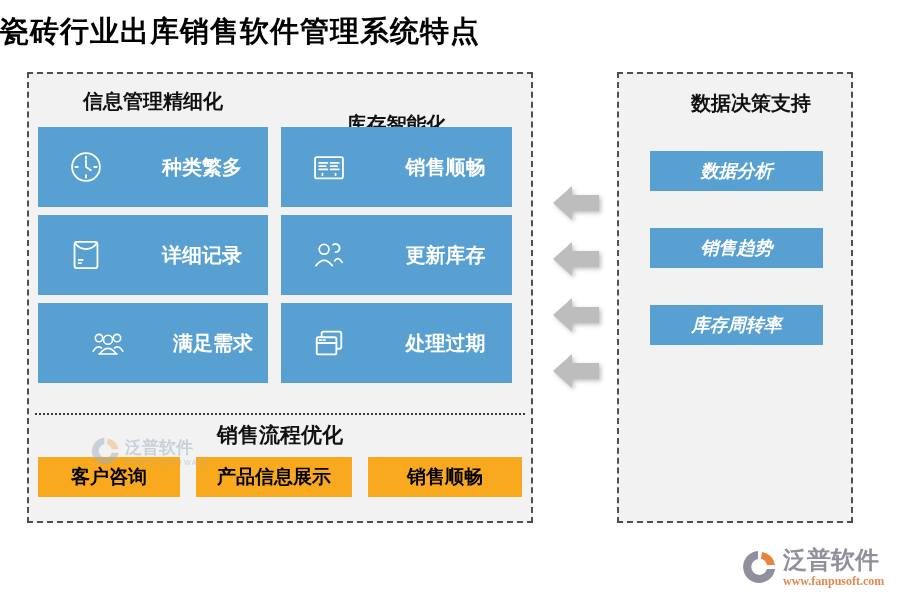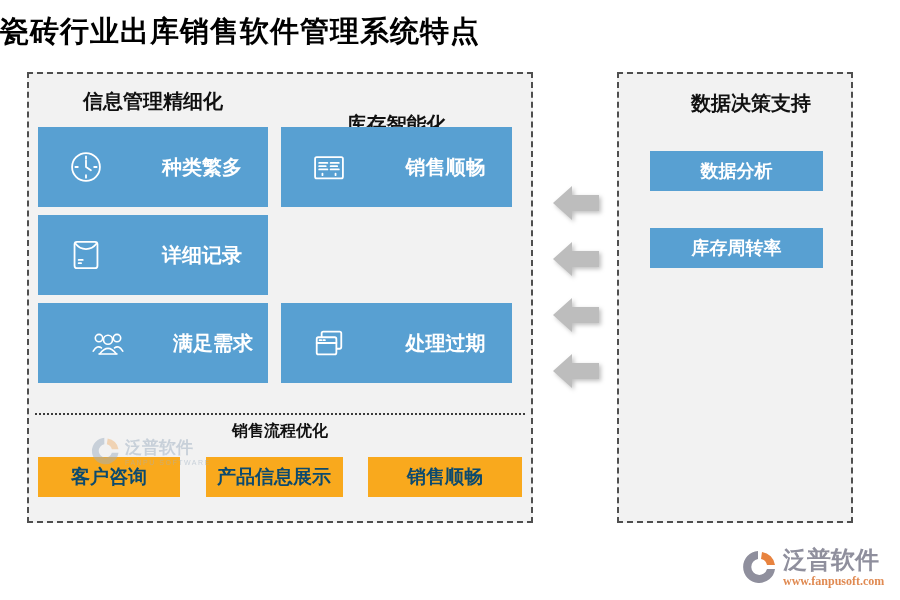--- a/index.html
+++ b/index.html
@@ -20,40 +20,40 @@
 
   .feature-grid{position:absolute;top:53px;left:9px;width:474px;
     display:grid;grid-template-columns:230px 231px;grid-auto-rows:80px;column-gap:13px;row-gap:8px;}
   .feature{background:#58a0d2;display:flex;align-items:center;cursor:default;gap:38px;}
   .feature .ficon{margin-left:30px;width:36px;height:36px;flex:0 0 auto;display:flex;align-items:center;justify-content:center;}
   .feature .flabel{flex:1;text-align:center;color:#fff;font-size:20px;font-weight:bold;margin-right:6px;}
   .feature svg{display:block;}
 
   .divider{position:absolute;top:339px;left:6px;right:6px;border-top:2px dotted #3c3c3c;}
   .bottom-header{position:absolute;top:347px;left:0;width:100%;text-align:center;
-                 font-size:16px;font-weight:bold;color:#111;}
+                 font-size:21px;font-weight:bold;color:#111;}
   .orange-row{position:absolute;top:383px;left:9px;width:484px;display:flex;justify-content:space-between;}
   .orange-btn{background:#f9a91d;height:40px;line-height:40px;text-align:center;
-              font-size:19px;font-weight:bold;color:#0c4a6e;}
+              font-size:19px;font-weight:bold;color:#000000;}
   .orange-btn.b1{width:142px;}
-  .orange-btn.b2{width:137px;}
+  .orange-btn.b2{width:156px;}
   .orange-btn.b3{width:154px;}
 
   .watermark{position:absolute;left:62px;top:362px;z-index:5;opacity:0.5;
              display:flex;align-items:flex-start;pointer-events:none;}
   .watermark .wm-text{margin-left:4px;}
   .watermark .wm-name{font-size:17px;font-weight:bold;color:#9fb0c2;}
   .watermark .wm-sub{font-size:7px;letter-spacing:1.5px;color:#9fb0c2;}
 
   .arrows{position:absolute;left:553px;top:186px;display:flex;flex-direction:column;gap:22px;}
   .arrows svg{filter:drop-shadow(2px 2px 2px rgba(0,0,0,0.25));}
 
   .right-header{position:absolute;top:16px;left:16px;width:100%;text-align:center;
                 font-size:20px;font-weight:bold;color:#111;}
-  .blue-col{position:absolute;top:77px;left:31px;width:173px;display:flex;flex-direction:column;gap:37px;}
+  .blue-col{position:absolute;top:77px;left:31px;width:173px;display:flex;flex-direction:column;gap:37px;font-style:italic;}
   .blue-btn{background:#58a0d2;height:40px;line-height:40px;text-align:center;
             color:#fff;font-size:18px;font-weight:bold;}
 
   .footer-logo{position:absolute;left:742px;top:548px;display:flex;align-items:center;}
   .footer-logo .fl-text{margin-left:5px;}
   .fl-name{font-size:24px;font-weight:bold;color:#8f8f9d;line-height:1;}
   .fl-url{font-size:12px;font-weight:bold;color:#e08a52;font-family:"Liberation Serif","DejaVu Serif",serif;margin-top:2px;}
 </style>
 </head>
 <body>
@@ -97,20 +97,31 @@
         <span class="ficon">
           <svg width="36" height="36" viewBox="0 0 44 44" fill="none" stroke="#ffffff" stroke-width="2.2" stroke-linecap="round" stroke-linejoin="round">
             <rect x="8" y="6" width="28" height="32" rx="3"></rect>
             <path d="M9 8 C16 17 28 17 35 8"></path>
             <path d="M13 28 h5 M13 32 h3"></path>
           </svg>
         </span>
         <span class="flabel">详细记录</span>
       </div>
 
+      <div class="feature" style="grid-column:2;grid-row:2;">
+        <span class="ficon">
+          <svg width="36" height="36" viewBox="0 0 44 44" fill="none" stroke="#ffffff" stroke-width="2.2" stroke-linecap="round" stroke-linejoin="round">
+            <circle cx="16" cy="15" r="6"></circle>
+            <path d="M6 35 q10 -13 20 0"></path>
+            <path d="M27 9.5 a5 5 0 1 1 3 9"></path>
+            <path d="M29 29 q4 -6 9 2"></path>
+          </svg>
+        </span>
+        <span class="flabel">更新库存</span>
+      </div>
 
       <div class="feature" style="grid-column:1;grid-row:3;padding-left:22px;">
         <span class="ficon">
           <svg width="36" height="36" viewBox="0 0 44 44" fill="none" stroke="#ffffff" stroke-width="2" stroke-linecap="round" stroke-linejoin="round">
             <circle cx="11" cy="16" r="4.5"></circle>
             <circle cx="33" cy="16" r="4.5"></circle>
             <circle cx="22" cy="18" r="5.5"></circle>
             <path d="M4 32 q5 -8 10 -4"></path>
             <path d="M40 32 q-5 -8 -10 -4"></path>
             <path d="M12 35 q10 -13 20 0"></path>
@@ -169,20 +180,21 @@
       </svg>
     <svg width="46" height="34" viewBox="0 0 46 34">
         <polygon points="0,17 19,0 19,9 46,9 46,25 19,25 19,34" fill="#bdbdbd"></polygon>
       </svg>
   </div>
 
   <section class="panel right">
     <div class="right-header">数据决策支持</div>
     <div class="blue-col">
       <div class="blue-btn">数据分析</div>
+      <div class="blue-btn">销售趋势</div>
       <div class="blue-btn">库存周转率</div>
     </div>
   </section>
 
   <div class="footer-logo">
     <span>
       <svg width="36" height="36" viewBox="0 0 36 36">
         <path d="M16 2 A16 16 0 1 0 33 20 L25 20 A8 8 0 1 1 16 10 Z" fill="#8f8f9d"></path>
         <path d="M20 3 a15 15 0 0 1 13 13 l-8 0 a8 8 0 0 0 -6 -6 z" fill="#e8833f"></path>
       </svg>

